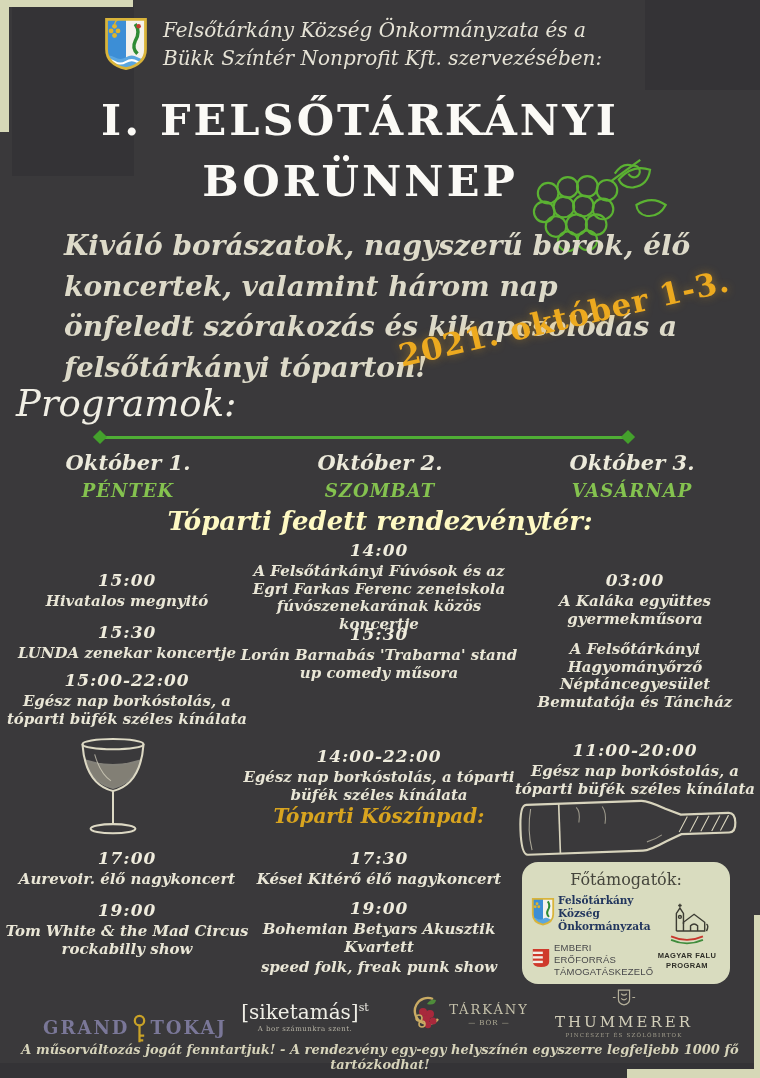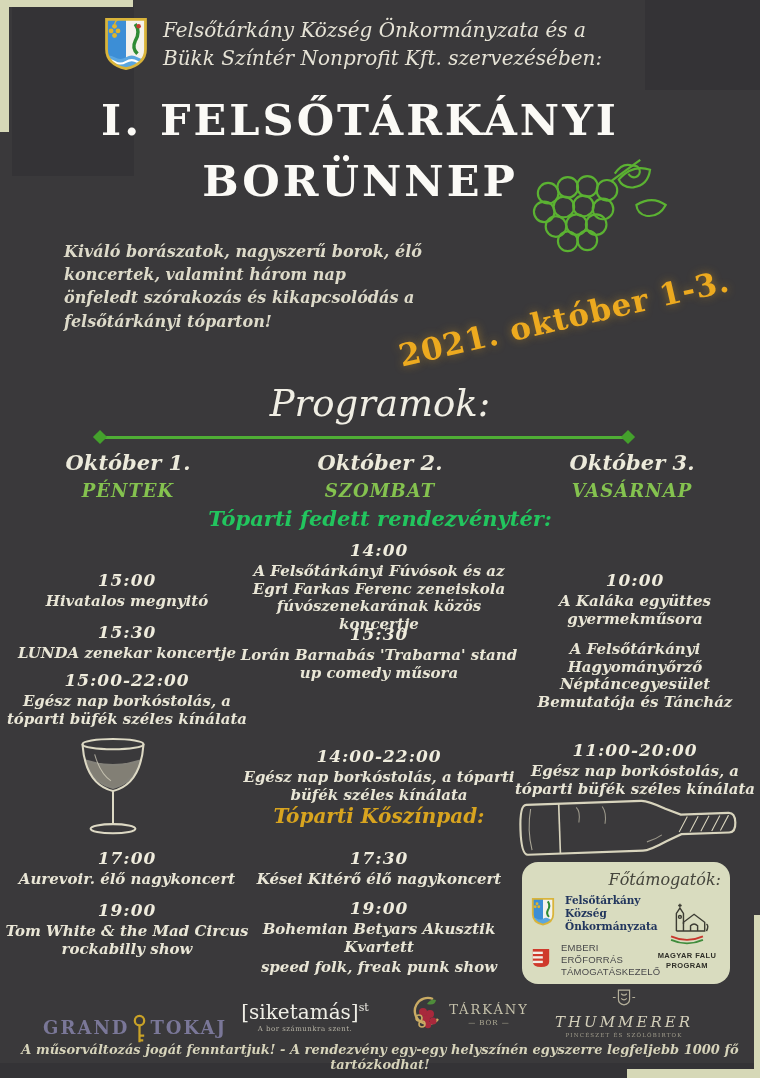--- a/index.html
+++ b/index.html
@@ -17,82 +17,82 @@
   
   .org-header { left:103px; top:16px; display:flex; align-items:flex-start; gap:14px; }
   .org-text { font-style:italic; font-size:20px; color:#e6e3d6; line-height:1.4; }
 
   
   .title-block { top:90px; left:0; width:720px; text-align:center; color:#fbfaf6;
     font-weight:700; font-size:43px; letter-spacing:3px; line-height:1.42; }
   .grapes { left:520px; top:156px; }
 
   
-  .intro { left:64px; top:240px; font-style:italic; font-weight:700;
-    font-size:16px; color:#dddac9; line-height:1.45; }
+  .intro { left:64px; top:226px; font-style:italic; font-weight:700;
+    font-size:28px; color:#dddac9; line-height:1.45; }
 
   
   .date-badge { left:378px; top:300px; width:372px; transform:rotate(-13deg);
     font-weight:700; font-size:31px; color:#edaa1f; text-align:center;
     text-shadow:0 0 10px rgba(237,170,31,.45); letter-spacing:1px; }
 
   
-  .programok { top:382px; left:0; width:100%; text-align:center;
-    font-style:italic; font-size:37px; color:#f0eee4; }
+  .programok { top:382px; left:0; width:100%; text-align:left;
+    font-style:italic; font-size:37px; color:#f0eee4;padding-left:16px; }
   .timeline { top:436px; left:100px; width:528px; height:3px; background:#4fae35; }
   .diamond { position:absolute; top:-4px; width:10px; height:10px; background:#44a12c; transform:rotate(45deg); }
   .diamond.l { left:-5px; } .diamond.r { right:-5px; }
   .day-h { top:450px; text-align:center; }
   .day-h .day-date { font-size:21px; font-weight:700; font-style:italic; color:#eceadb; }
   .day-h .day-name { font-size:18px; font-weight:700; font-style:italic; color:#84c24f; letter-spacing:1px; margin-top:5px; }
   .dh1 { left:20px;  width:216px; }
   .dh2 { left:270px; width:220px; }
   .dh3 { left:520px; width:224px; }
   .venue-main { top:506px; left:0; width:100%; text-align:center;
-    font-size:21px; font-weight:700; font-style:italic; color:#22c55e; }
+    font-size:26px; font-weight:700; font-style:italic; color:#fef9c3; }
 
   .col { top:540px; height:450px; }
   .col1 { left:2px;   width:250px; }
   .col2 { left:240px; width:278px; }
   .col3 { left:514px; width:242px; }
   .ev { position:absolute; width:100%; text-align:center; }
   .ev .t { font-size:17px; font-weight:700; font-style:italic; letter-spacing:1px; color:#efecdd; }
   .ev .n, .ev .sub { font-size:15px; font-weight:700; font-style:italic; line-height:1.18; margin-top:3px; color:#e9e6d6; }
   .venue-stage { position:absolute; top:264px; width:100%; text-align:center;
     font-size:20px; font-weight:700; font-style:italic; color:#d8a41f; }
   .glass { position:absolute; left:70px; top:194px; }
   .bottle { position:absolute; left:2px; top:248px; }
 
   
   .sponsor-box { position:absolute; left:8px; top:322px; width:208px; height:122px;
     background:#d9dcbf; border-radius:16px; padding:8px 9px 6px; z-index:3; }
-  .sp-title { text-align:right; font-size:16px; color:#45453c;font-style:italic; }
+  .sp-title { text-align:center; font-size:16px; color:#45453c; }
   .sp-grid { display:flex; margin-top:5px; }
   .sp-left { width:122px; display:flex; flex-direction:column; gap:9px; }
-  .sp-row { display:flex; align-items:center; gap:10px; }
+  .sp-row { display:flex; align-items:center; gap:3px; }
   .sp-name1 { font-size:10.5px; font-weight:700; color:#22365e; line-height:1.25; }
   .sp-name2 { font-size:9.5px; color:#48484a; line-height:1.25; letter-spacing:.2px;
     font-family:"Liberation Sans", sans-serif; }
   .sp-right { flex:1; display:flex; flex-direction:column; align-items:center; justify-content:center; }
   .mf-text { font-size:7.5px; font-weight:700; color:#2f2f28; text-align:center; line-height:1.3;
     letter-spacing:.4px; font-family:"Liberation Sans", sans-serif; }
 
   
   .logo-grandtokaj { left:52px; top:1004px; width:166px; display:flex; align-items:center;
     justify-content:center; gap:3px; color:#7a7798; font-size:18px; font-weight:700; letter-spacing:2px; }
   .gt-key { margin-top:10px; }
   .logo-siketamas { left:232px; top:1000px; width:146px; text-align:center; color:#efeee6; }
   .sk-main { font-size:20px; }
   .sk-main sup { font-size:11px; }
   .sk-tag { font-size:7px; color:#b7b4a6; letter-spacing:.5px; margin-top:1px; }
   .logo-tarkany { left:398px; top:994px; width:140px; display:flex; align-items:center; justify-content:center; gap:6px; }
   .tk-name { font-size:13px; letter-spacing:2px; color:#c6c2ab; }
   .tk-sub { font-size:7px; color:#b0ac96; letter-spacing:1px; text-align:center; margin-top:2px; }
   .logo-thummerer { left:545px; top:988px; width:158px; text-align:center; }
-  .th-name { font-size:15px; letter-spacing:3px; color:#d3cfba; margin-top:2px;font-style:italic; }
+  .th-name { font-size:15px; letter-spacing:3px; color:#d3cfba; margin-top:2px; }
   .th-sub { font-size:5.5px; letter-spacing:1.2px; color:#a19d8c; margin-top:1px; }
 
   .disclaimer { top:1042px; left:0; width:100%; text-align:center;
     font-size:13px; font-weight:700; font-style:italic; color:#d6d3ba; z-index:3; }
 </style>
 </head>
 <body>
 
 <div class="poster">
 
@@ -244,21 +244,21 @@
     </div>
     <div class="ev" style="top:358px;">
       <div class="t">19:00</div>
       <div class="n">Bohemian Betyars Akusztik Kvartett</div>
       <div class="sub">speed folk, freak punk show</div>
     </div>
   </div>
 
   <div class="layer col col3">
     <div class="ev" style="top:30px;">
-      <div class="t">10:00</div>
+      <div class="t">03:00</div>
       <div class="n">A Kaláka együttes gyermekműsora</div>
     </div>
     <div class="ev" style="top:98px;">
       <div class="n">A Felsőtárkányi Hagyományőrző Néptáncegyesület Bemutatója és Táncház</div>
     </div>
     <div class="ev" style="top:200px;">
       <div class="t">11:00-20:00</div>
       <div class="n">Egész nap borkóstolás, a tóparti büfék széles kínálata</div>
     </div>
     <span class="bottle">

